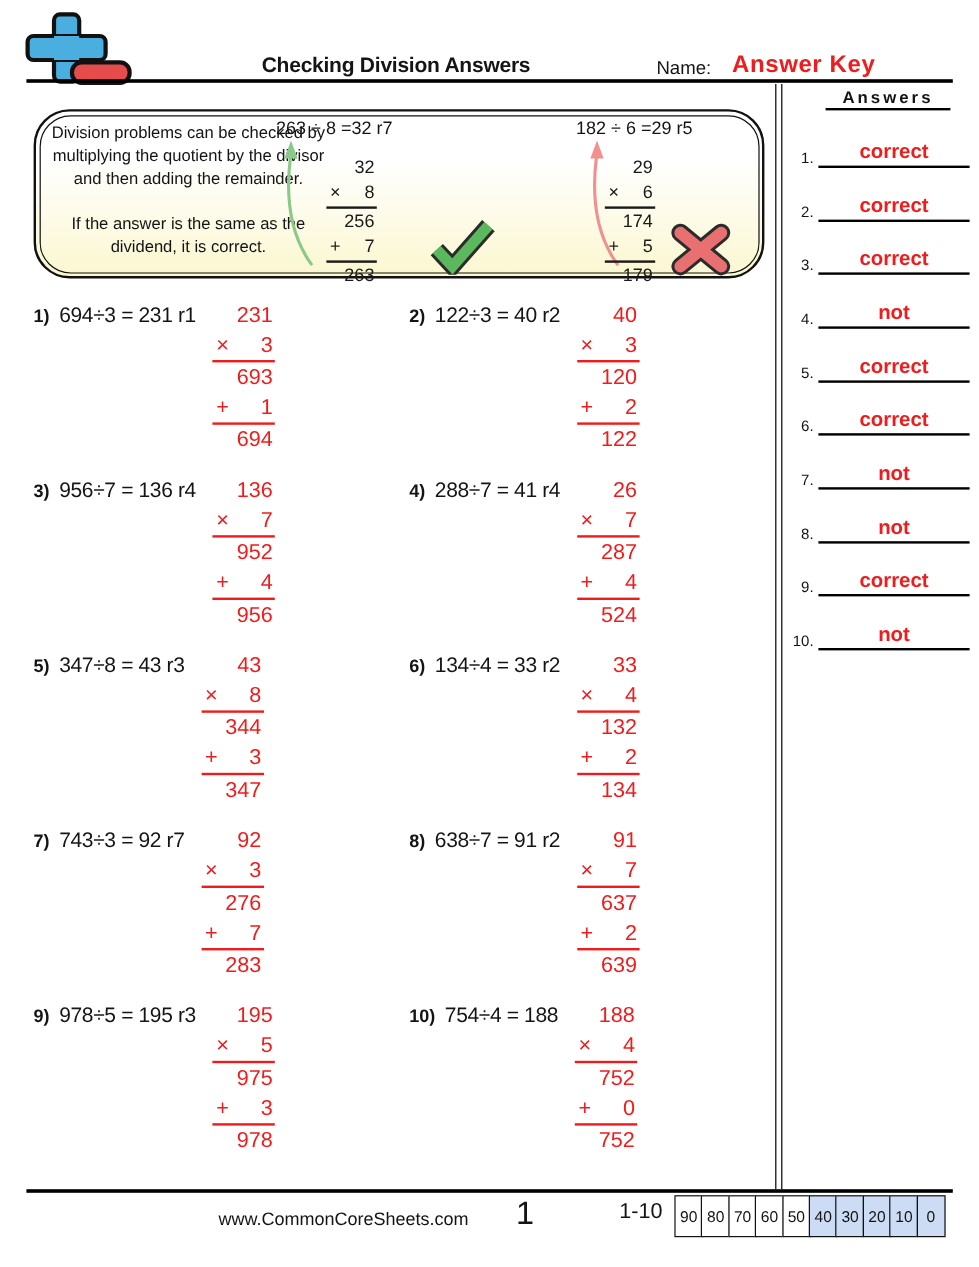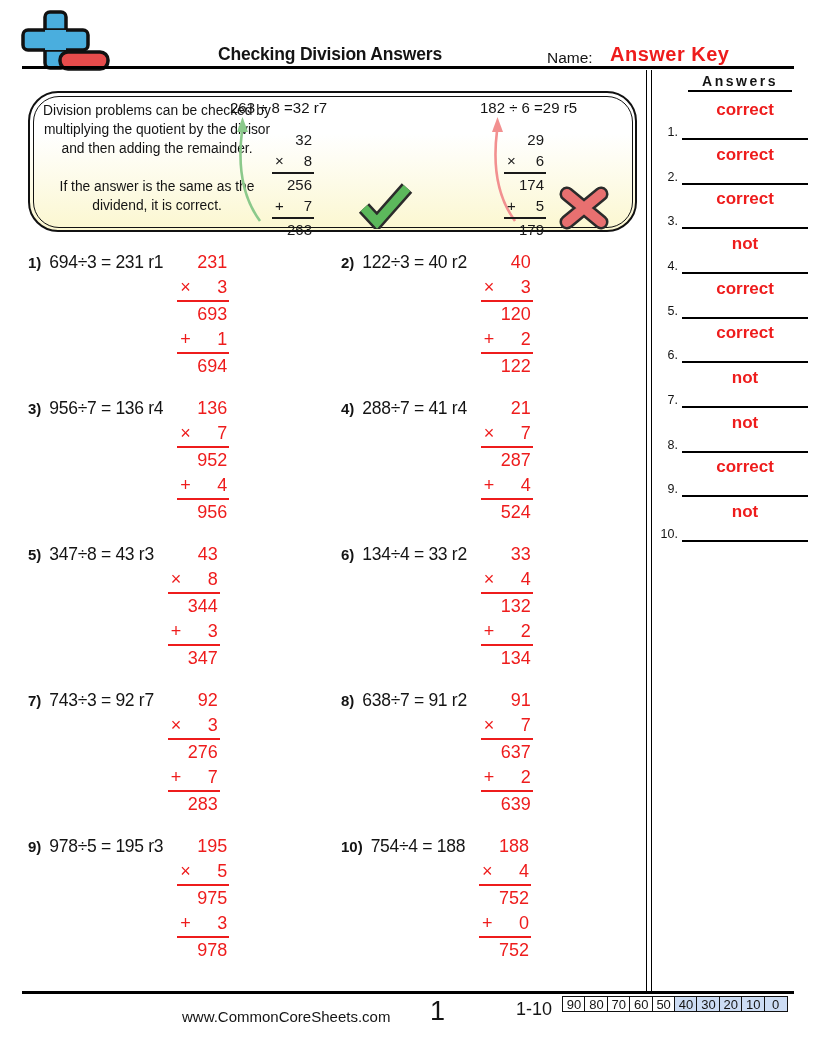--- a/index.html
+++ b/index.html
@@ -53,34 +53,34 @@
   
   .v-divider { position:absolute; left:646px; top:70px; height:921px; width:6px;
     border-left:1.8px solid #000; border-right:1.8px solid #000; }
   .answers-title { position:absolute; left:688px; top:73px; width:104px; text-align:center;
     font-size:14px; font-weight:bold; letter-spacing:2.5px;
     border-bottom:2.2px solid #000; padding-bottom:1px; }
   .ans-row { position:absolute; left:652px; width:156px; height:34px;
     display:flex; align-items:flex-end; }
   .ans-num { width:26px; text-align:right; margin-right:4px; font-size:12.5px; padding-bottom:1px; }
   .ans-line { flex:1; border-bottom:2px solid #000; text-align:center;
-    font-weight:bold; font-size:17px; color:#ee1c1c; padding-bottom:18px; }
+    font-weight:bold; font-size:17px; color:#ee1c1c; padding-bottom:1px; }
 
   
   .footer-rule { position:absolute; left:22px; right:22px; top:991px; height:2.5px; background:#000; }
   .subject-badge { position:absolute; left:22px; top:996px; width:150px; height:35px;
     background:#000; border-radius:17px; }
   .subject-badge .pill { position:absolute; left:5px; right:5px; top:4px; bottom:5px;
     background:#fff; border-radius:13px; display:flex; align-items:center; justify-content:center;
     font-size:19px; font-weight:bold; color:#000; }
   .website { position:absolute; left:182px; top:1008px; font-size:15px; }
   .page-number { position:absolute; left:430px; top:996px; font-size:27px; font-weight:400; }
   .score-label { position:absolute; left:516px; top:999px; font-size:18px; }
   .score-grid { position:absolute; left:562px; top:996px; display:flex; }
-  .score-cell { width:24px; height:16px; border:1.6px solid #111; margin-left:-1.6px;
+  .score-cell { width:24px; height:35px; border:1.6px solid #111; margin-left:-1.6px;
     display:flex; align-items:center; justify-content:center; font-size:13px; background:#fff; }
   .score-cell:first-child { margin-left:0; }
   .score-cell.blue { background:#ccdcf4; }
 </style>
 </head>
 <body>
 
 <div class="page">
 
   <svg class="logo" width="92" height="62" viewBox="0 0 92 62">
@@ -197,21 +197,21 @@
           <span>+</span>
           <span>4</span>
         </div>
       <div class="wr">956</div>
     </div>
   </div>
   <div class="problem" style="left:341px; top:396px;">
     <span class="pnum">4)</span>
     <span class="peq">288÷7 = 41 r4</span>
     <div class="work">
-      <div class="wr">21</div>
+      <div class="wr">26</div>
       <div class="wop">
           <span>×</span>
           <span>7</span>
         </div>
       <div class="wr">287</div>
       <div class="wop">
           <span>+</span>
           <span>4</span>
         </div>
       <div class="wr">524</div>

